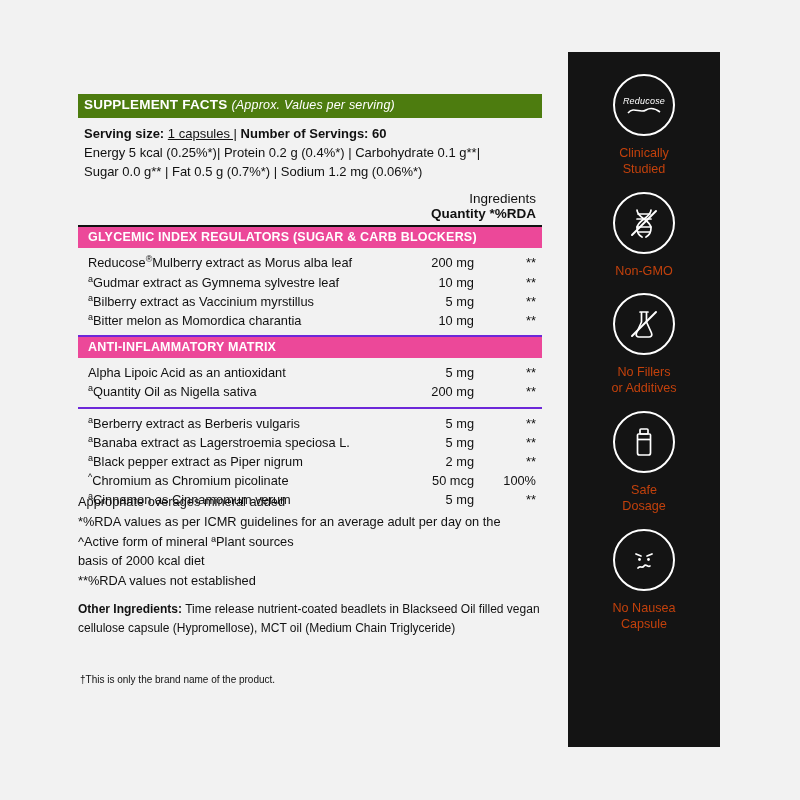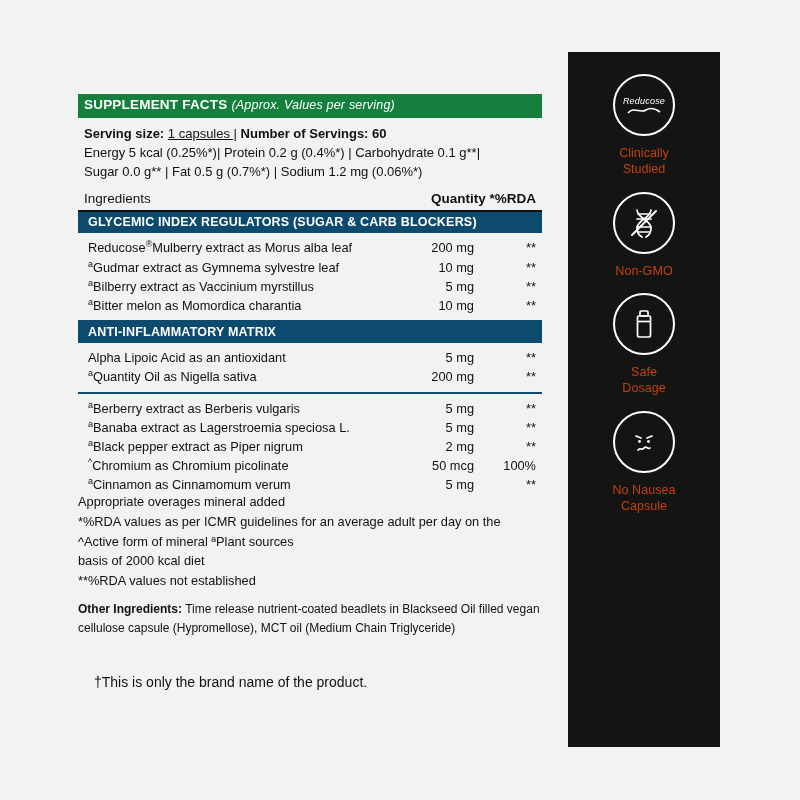--- a/index.html
+++ b/index.html
@@ -22,21 +22,21 @@
 
   
   .facts {
     position: absolute;
     left: 78px;
     top: 94px;
     width: 464px;
   }
 
   .bar {
-    background: #15803d;
+    background: #4d7c0f;
     color: #ffffff;
     padding: 3px 6px 4px 6px;
     font-size: 13.5px;
     font-weight: bold;
     letter-spacing: 0.2px;
     line-height: 1.25;
   }
   .bar .approx {
     font-weight: normal;
     font-style: italic;
@@ -50,35 +50,36 @@
   }
   .serving .b { font-weight: bold; }
   .serving .detail { font-weight: normal; text-decoration: underline; }
 
   .ingrow {
     display: flex;
     justify-content: space-between;
     align-items: flex-end;
     padding: 6px 6px 4px 6px;
     font-size: 13.5px;
+    flex-direction: column;
   }
   .ingrow .left { font-weight: normal; }
   .ingrow .right { font-weight: bold; }
 
   .section-head {
-    background: #0c4a6e;
+    background: #ec4899;
     color: #ffffff;
     font-size: 12.5px;
     font-weight: bold;
     padding: 3px 6px 4px 10px;
     letter-spacing: 0.2px;
   }
 
   .rows {
-    border-bottom: 2px solid #0c4a6e;
+    border-bottom: 2px solid #6d28d9;
   }
   .rows:last-of-type { border-bottom: none; }
 
   .row {
     display: flex;
     align-items: baseline;
     font-size: 12.8px;
     line-height: 1.5;
     padding: 0 6px 0 10px;
   }
@@ -119,24 +120,24 @@
     left: 78px;
     top: 600px;
     width: 470px;
     font-size: 12px;
     line-height: 1.6;
   }
   .other .lbl { font-weight: bold; }
 
   .brandnote {
     position: absolute;
-    left: 94px;
+    left: 80px;
     top: 672px;
     width: 470px;
-    font-size: 14px;
+    font-size: 10px;
     line-height: 1.55;
   }
 
   
   .badges {
     position: absolute;
     left: 568px;
     top: 52px;
     width: 152px;
     height: 695px;
@@ -316,20 +317,32 @@
             <path d="M13 7 C 13 15, 27 17, 27 25 C 27 31, 24 33, 22 34"></path>
             <path d="M27 7 C 27 15, 13 17, 13 25 C 13 31, 16 33, 18 34"></path>
             <path d="M14 11 L26 11 M13 16 L27 16 M13 24 L27 24 M14 29 L26 29"></path>
             <path d="M8 32 L32 8" stroke-width="2"></path>
           </g>
         </svg>
       </div>
       <div class="badge-label" style="white-space:pre-line">Non-GMO</div>
     </div>
 
+    <div class="badge">
+      <div class="badge-icon">
+        <svg width="40" height="40" viewBox="0 0 40 40">
+          <g stroke="#ffffff" stroke-width="1.7" fill="none" stroke-linecap="round" stroke-linejoin="round">
+            <path d="M16 8 L24 8 M17.5 8 L17.5 18 L12.5 29 C11.5 31.5, 13 33, 15 33 L25 33 C27 33, 28.5 31.5, 27.5 29 L22.5 18 L22.5 8"></path>
+            <path d="M8 32 L32 8" stroke-width="2"></path>
+          </g>
+        </svg>
+      </div>
+      <div class="badge-label" style="white-space:pre-line">No Fillers
+or Additives</div>
+    </div>
 
     <div class="badge">
       <div class="badge-icon">
         <svg width="40" height="40" viewBox="0 0 40 40">
           <g stroke="#ffffff" stroke-width="1.7" fill="none" stroke-linejoin="round">
             <rect x="16" y="7" width="8" height="5" rx="1"></rect>
             <path d="M13.5 13 C 13.5 12.4, 14 12, 14.6 12 L25.4 12 C 26 12, 26.5 12.4, 26.5 13 L26.5 31 C 26.5 32.2, 25.6 33, 24.5 33 L15.5 33 C 14.4 33, 13.5 32.2, 13.5 31 Z"></path>
             <path d="M13.5 17.5 L26.5 17.5"></path>
           </g>
         </svg>

